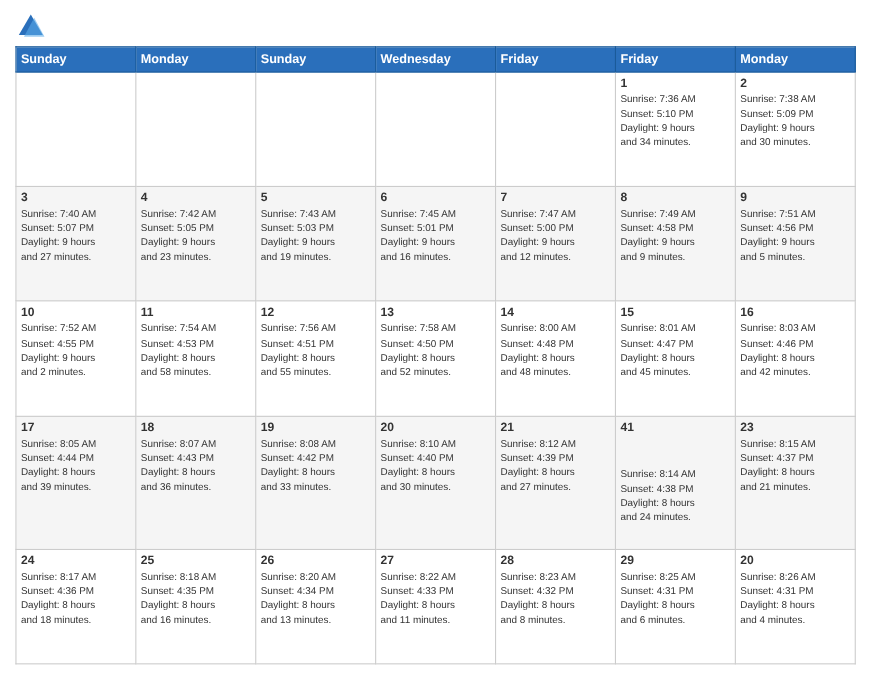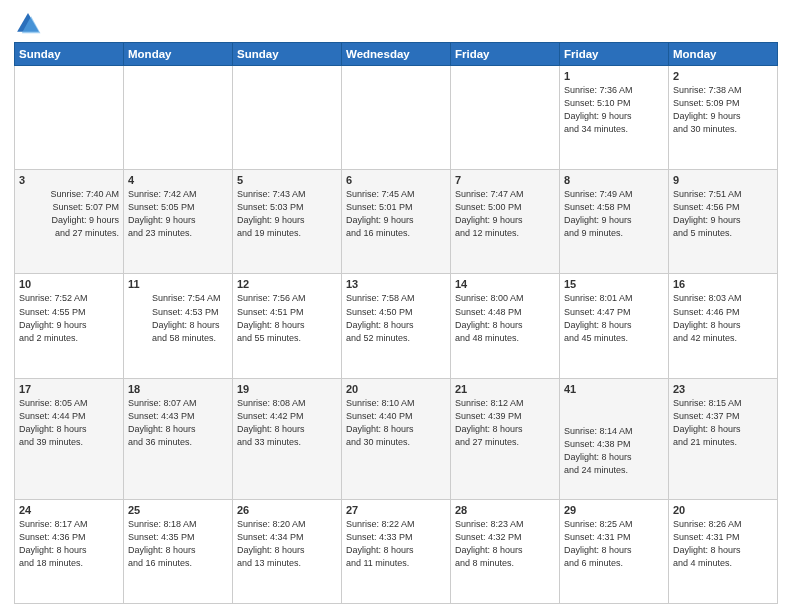--- a/index.html
+++ b/index.html
@@ -161,21 +161,21 @@
               <span class="day-num">2</span>
               <div class="day-info" style="white-space: pre-line;">Sunrise: 7:38 AM
 Sunset: 5:09 PM
 Daylight: 9 hours
 and 30 minutes.</div>
             </td>
           </tr>
           <tr>
             <td>
               <span class="day-num">3</span>
-              <div class="day-info" style="white-space: pre-line; text-align: right;">Sunrise: 7:40 AM
+              <div class="day-info" style="white-space: pre-line;">Sunrise: 7:40 AM
 Sunset: 5:07 PM
 Daylight: 9 hours
 and 27 minutes.</div>
             </td>
             <td>
               <span class="day-num">4</span>
               <div class="day-info" style="white-space: pre-line;">Sunrise: 7:42 AM
 Sunset: 5:05 PM
 Daylight: 9 hours
 and 23 minutes.</div>
@@ -219,21 +219,21 @@
           <tr>
             <td>
               <span class="day-num">10</span>
               <div class="day-info" style="white-space: pre-line;">Sunrise: 7:52 AM
 Sunset: 4:55 PM
 Daylight: 9 hours
 and 2 minutes.</div>
             </td>
             <td>
               <span class="day-num">11</span>
-              <div class="day-info" style="white-space: pre-line; margin-left: 24px;">Sunrise: 7:54 AM
+              <div class="day-info" style="white-space: pre-line;">Sunrise: 7:54 AM
 Sunset: 4:53 PM
 Daylight: 8 hours
 and 58 minutes.</div>
             </td>
             <td>
               <span class="day-num">12</span>
               <div class="day-info" style="white-space: pre-line;">Sunrise: 7:56 AM
 Sunset: 4:51 PM
 Daylight: 8 hours
 and 55 minutes.</div>

